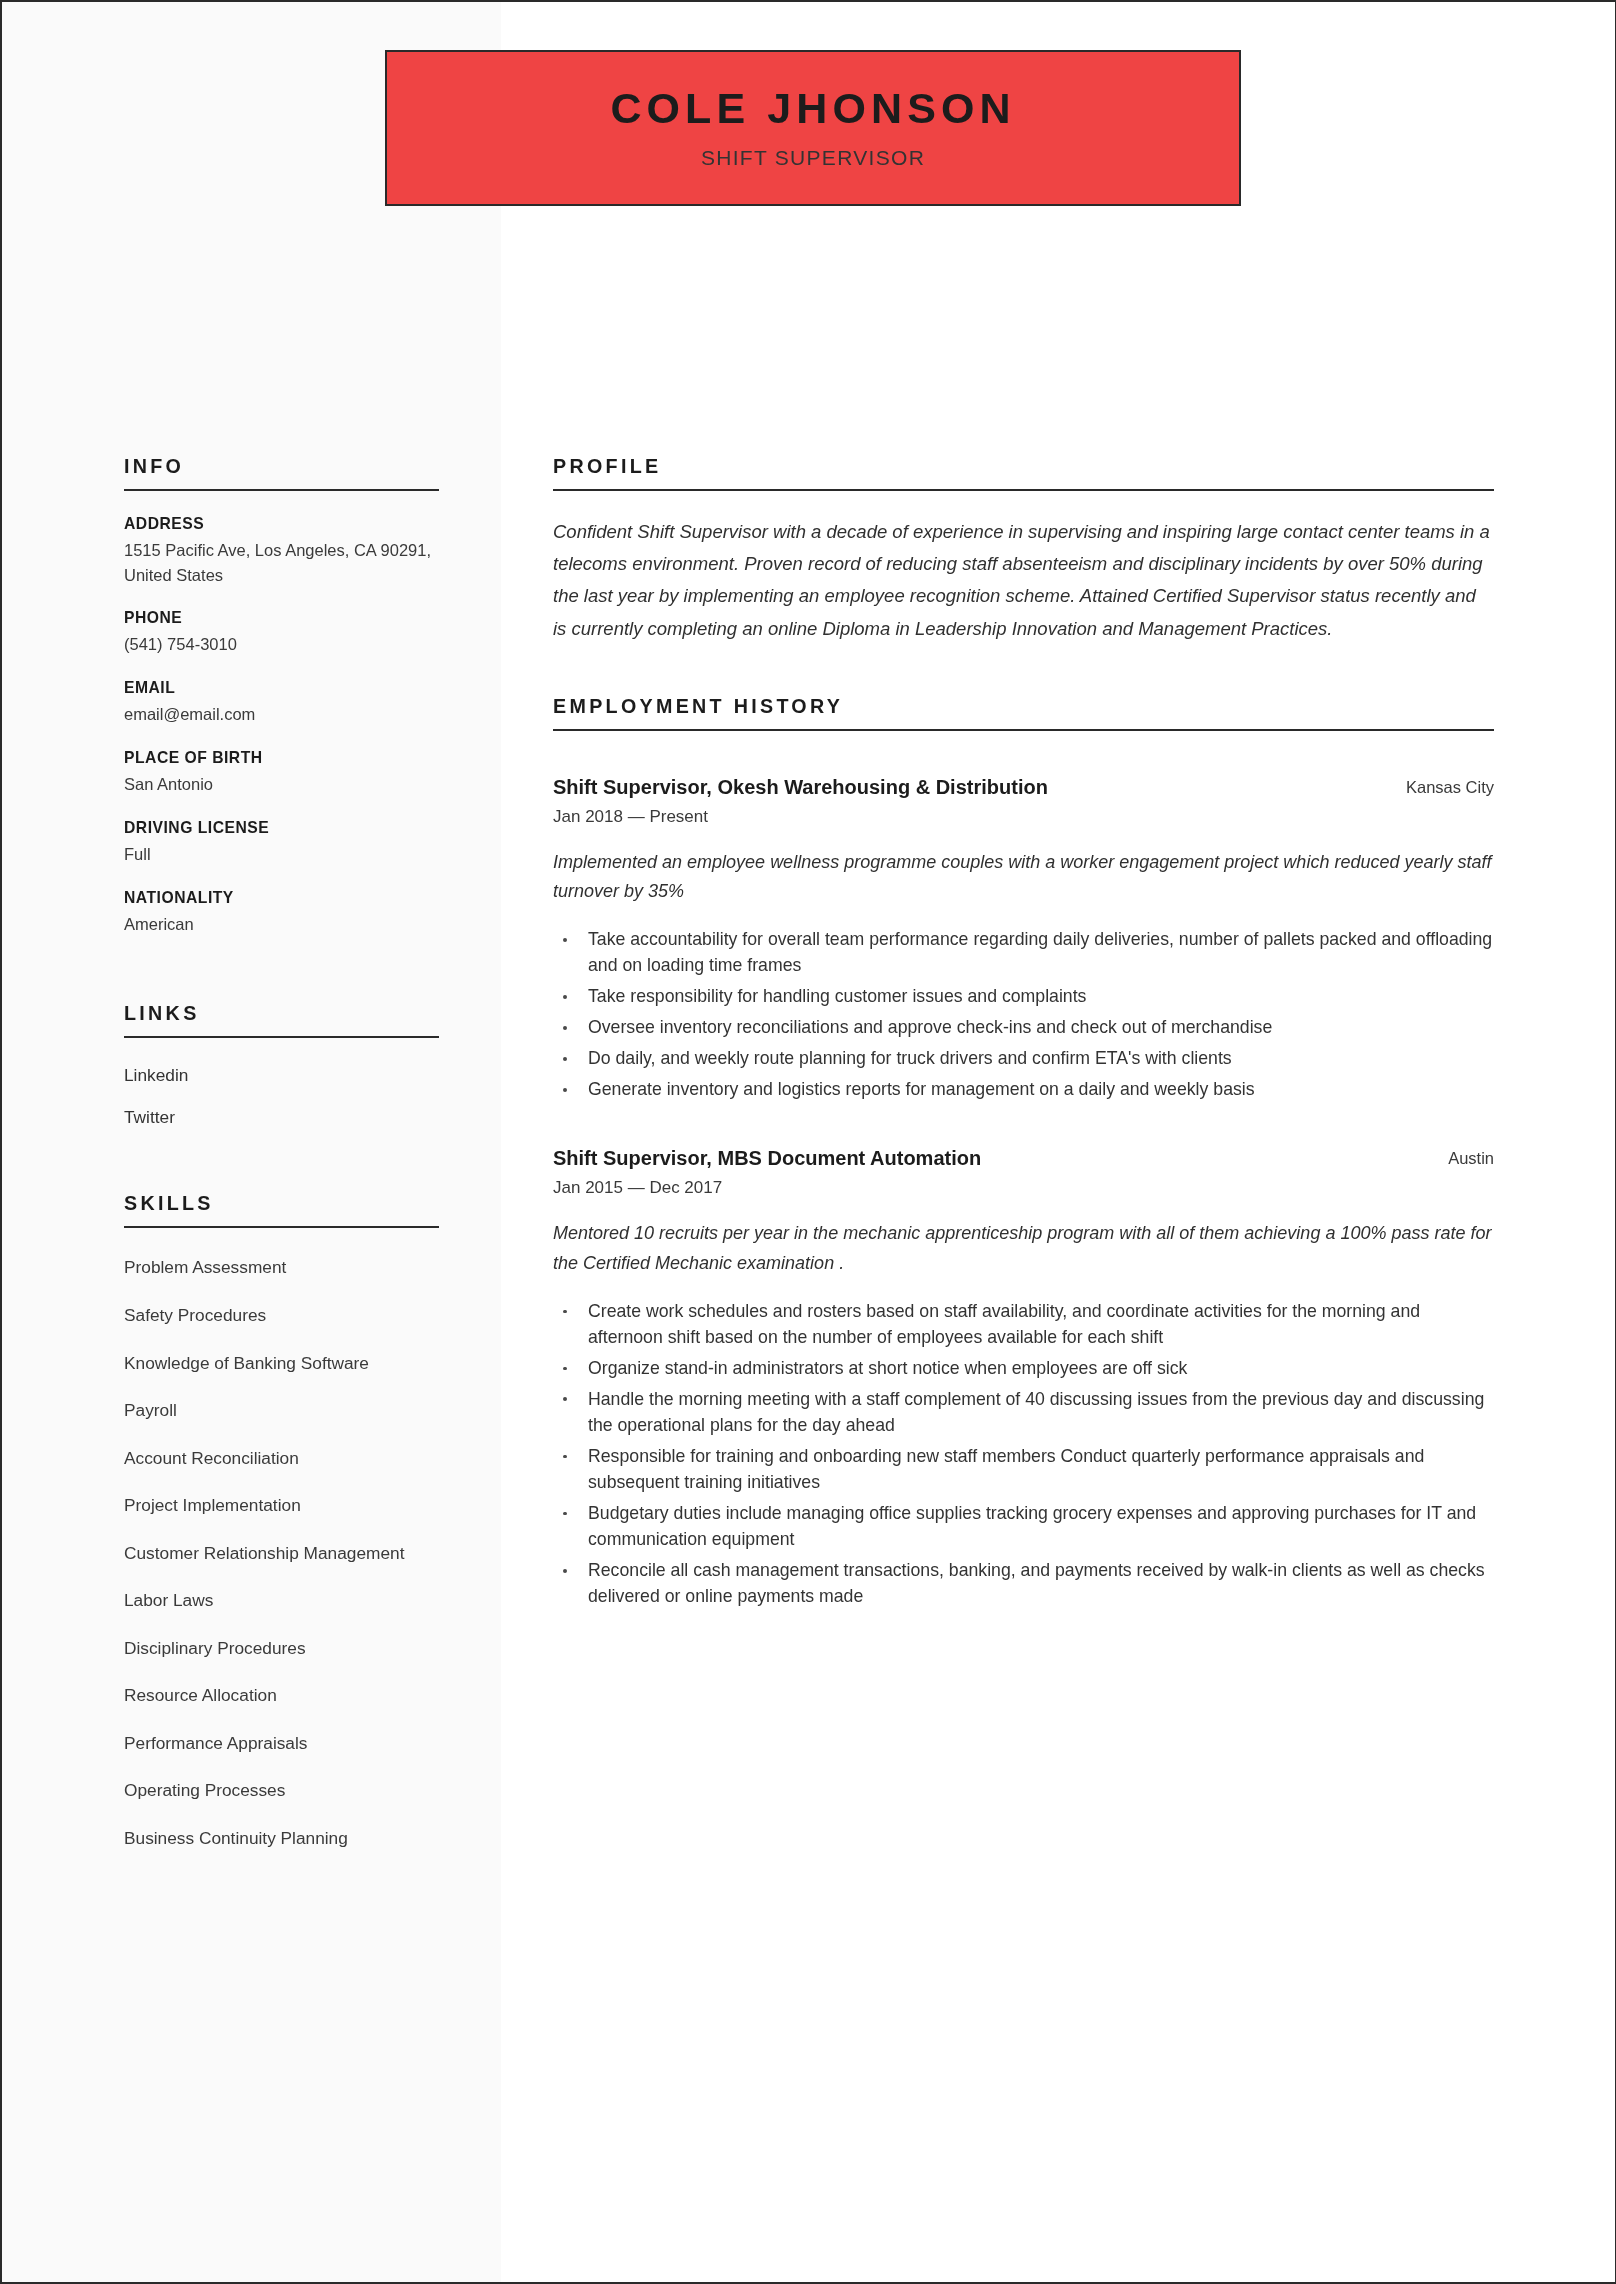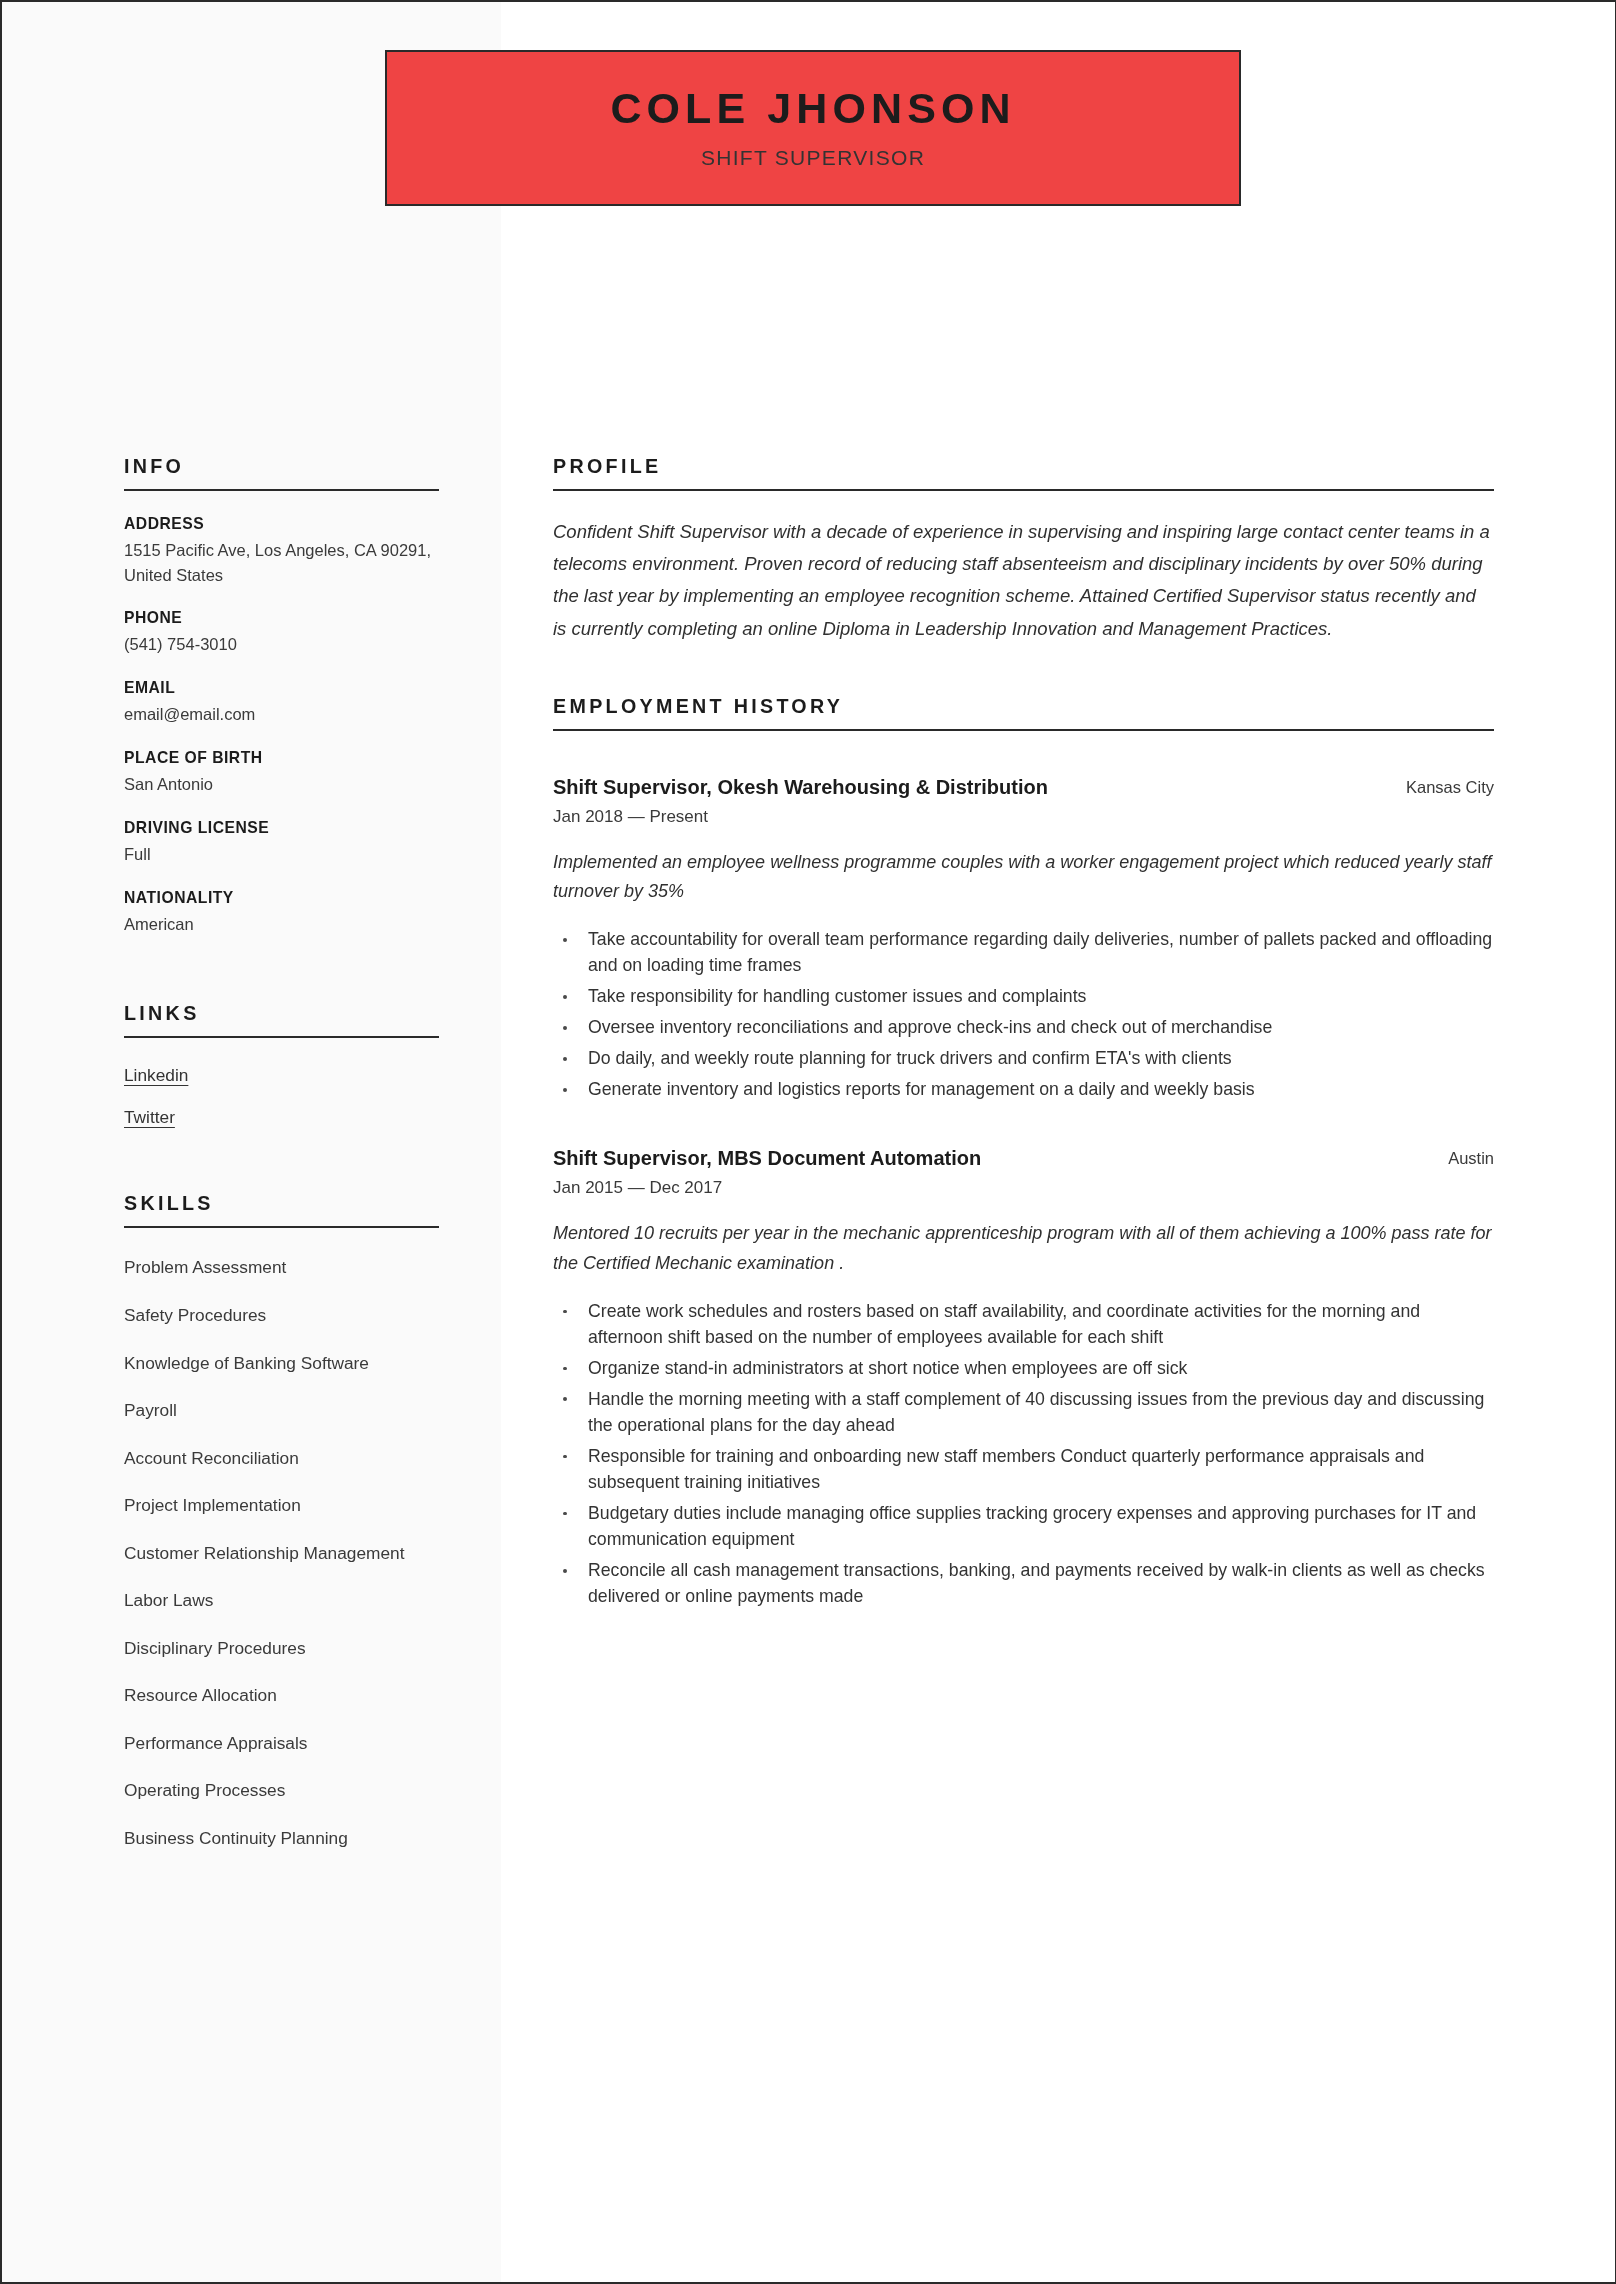--- a/index.html
+++ b/index.html
@@ -102,21 +102,20 @@
     font-size: 16.5px;
     font-weight: 400;
     color: #3a3a3a;
     line-height: 1.48;
   }
 
   .links-list { margin-top: 27px; }
   .link-item {
     font-size: 17.3px;
     color: #333333;
-    text-decoration: underline;
     text-underline-offset: 3.9px;
     margin-bottom: 20.5px;
     display: inline-block;
     cursor: pointer;
   }
   .link-row { display: block; }
 
   .skills-list { margin-top: 27px; }
   .skill-item {
     font-size: 17.3px;

